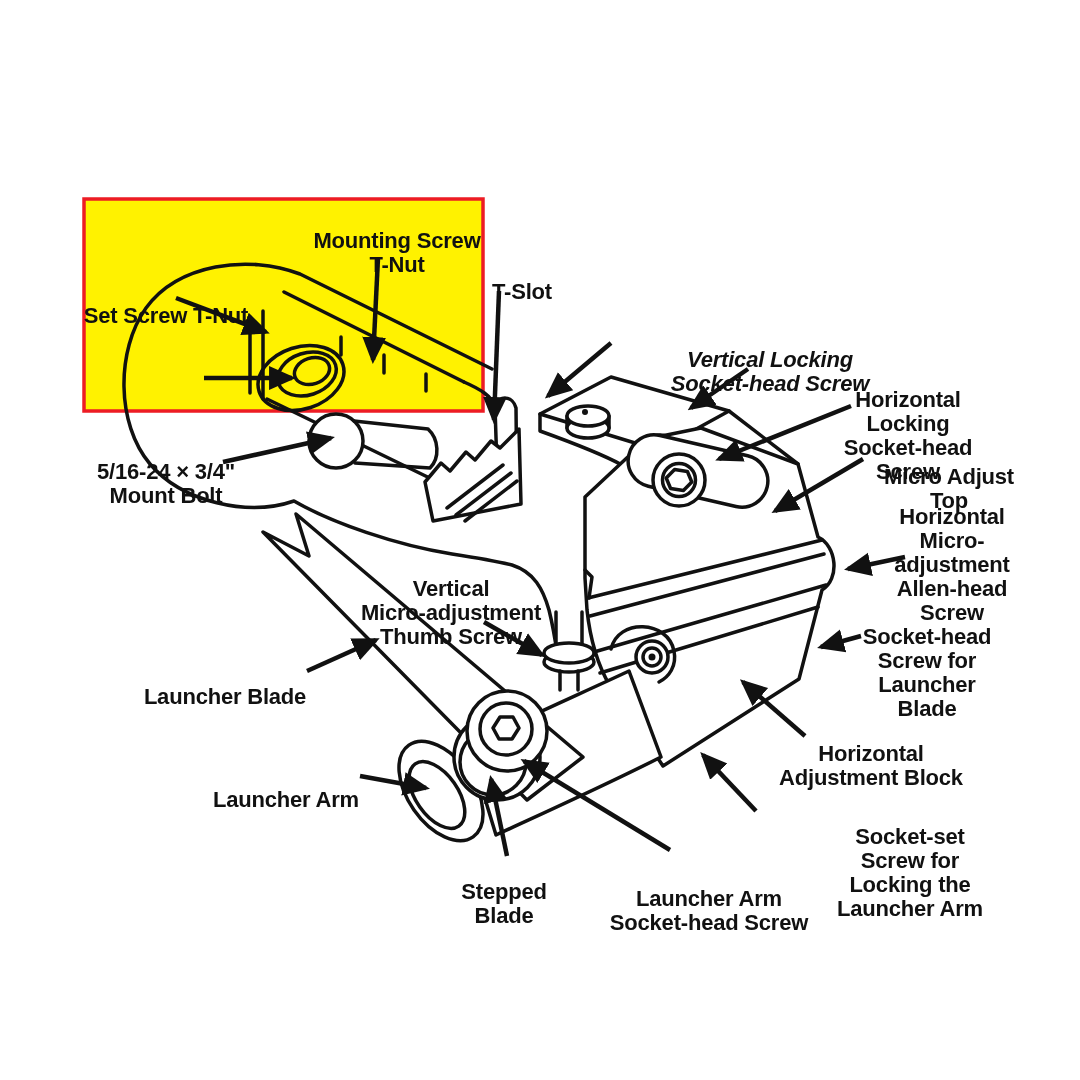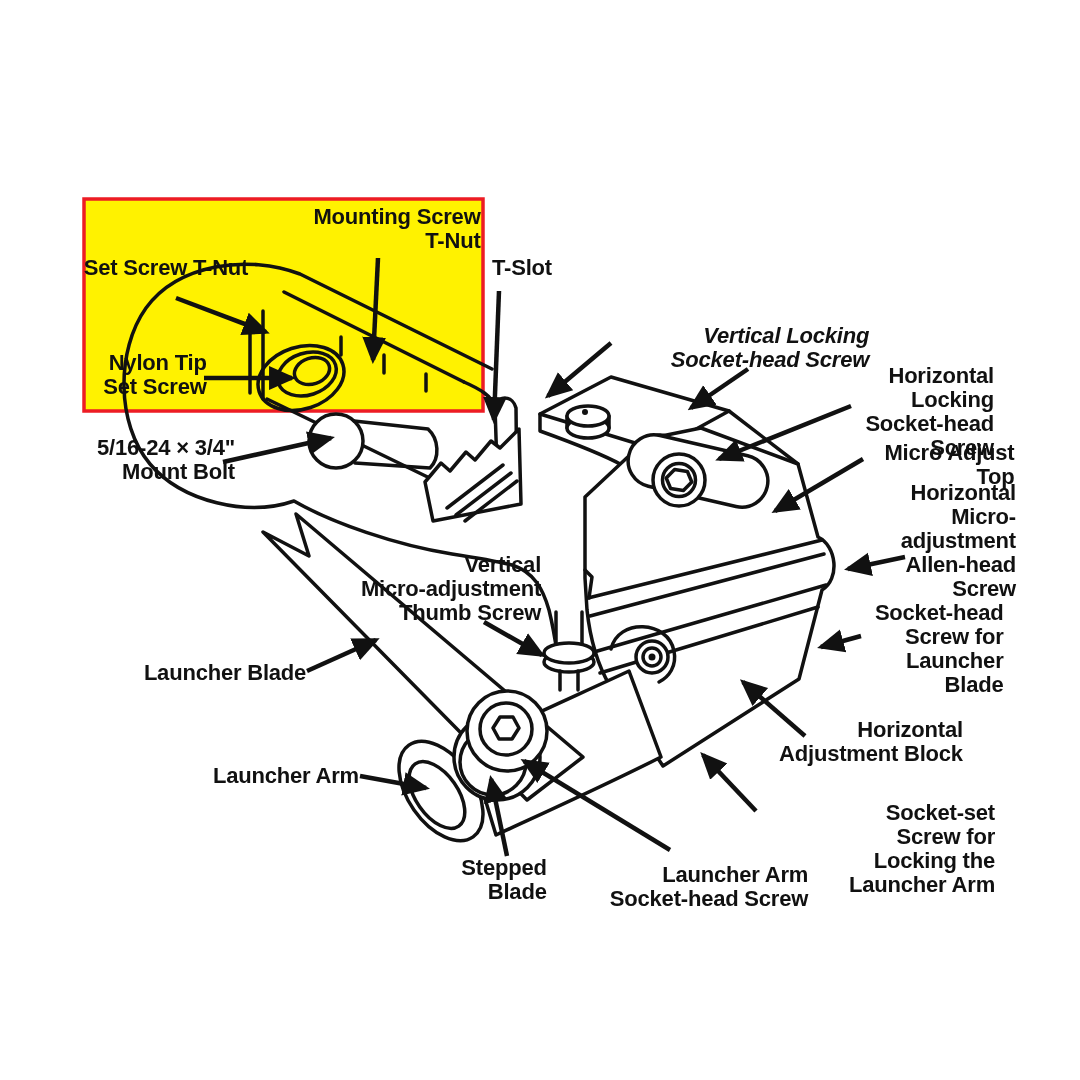--- a/index.html
+++ b/index.html
@@ -2,21 +2,21 @@
 <html><head>
 <meta charset="utf-8">
 <style>
   html,body{margin:0;padding:0;background:#fff;}
   body{width:1080px;height:1080px;position:relative;overflow:hidden;
        font-family:"Liberation Sans", sans-serif;}
   .stage{position:absolute;inset:0;}
   svg{position:absolute;left:0;top:0;}
   .lbl{position:absolute;transform:translateX(-50%);
        font:700 22px/24px "Liberation Sans", sans-serif;
-       color:#111;text-align:right;white-space:pre-line;letter-spacing:-0.2px;}
+       color:#111;text-align:center;white-space:pre-line;letter-spacing:-0.2px;margin-top:24px;}
 </style>
 </head>
 <body>
 
 <div class="stage">
 
 <svg width="1080" height="1080" viewBox="0 0 1080 1080">
   <defs>
     <marker id="ah" viewBox="0 0 10 10" refX="8.5" refY="5" markerWidth="6" markerHeight="6" orient="auto">
       <path d="M 0,0.6 L 10,5 L 0,9.4 Z" fill="#111"></path>
@@ -130,23 +130,21 @@
     <line x1="360" y1="776" x2="426" y2="788" marker-end="url(#ah)"></line>
     <line x1="507" y1="856" x2="491" y2="779" marker-end="url(#ah)"></line>
     <line x1="670" y1="850" x2="524" y2="761" marker-end="url(#ah)"></line>
     <line x1="805" y1="736" x2="743" y2="682" marker-end="url(#ah)"></line>
     <line x1="756" y1="811" x2="703" y2="755" marker-end="url(#ah)"></line>
   </g>
 </svg>
 
 <div class="lbl" style="left:397px;top:205px;">Mounting Screw
 T-Nut</div>
-<div class="lbl" style="left:166px;top:256px;">Set Screw T-Nut</div>
-<div class="lbl" style="left:155px;top:351px;">Nylon Tip
-Set Screw</div>
+<div class="lbl" style="left:166px;top:280px;">Set Screw T-Nut</div>
 <div class="lbl" style="left:522px;top:256px;">T-Slot</div>
 <div class="lbl" style="left:770px;top:324px;font-style:italic;">Vertical Locking
 Socket-head Screw</div>
 <div class="lbl" style="left:908px;top:364px;">Horizontal Locking
 Socket-head Screw</div>
 <div class="lbl" style="left:949px;top:441px;">Micro Adjust Top</div>
 <div class="lbl" style="left:952px;top:481px;">Horizontal
 Micro-adjustment
 Allen-head Screw</div>
 <div class="lbl" style="left:927px;top:601px;">Socket-head

